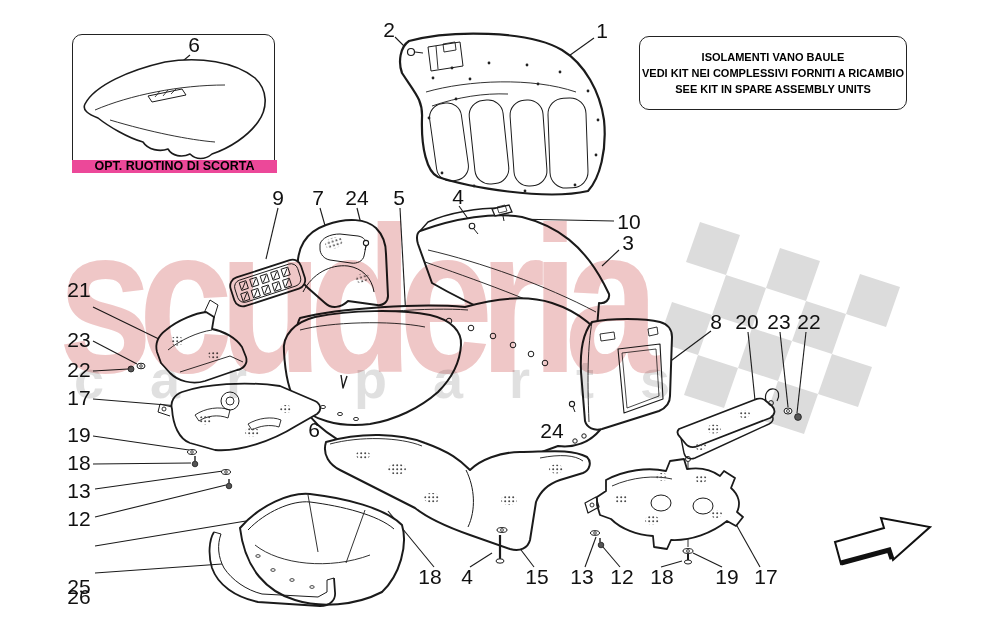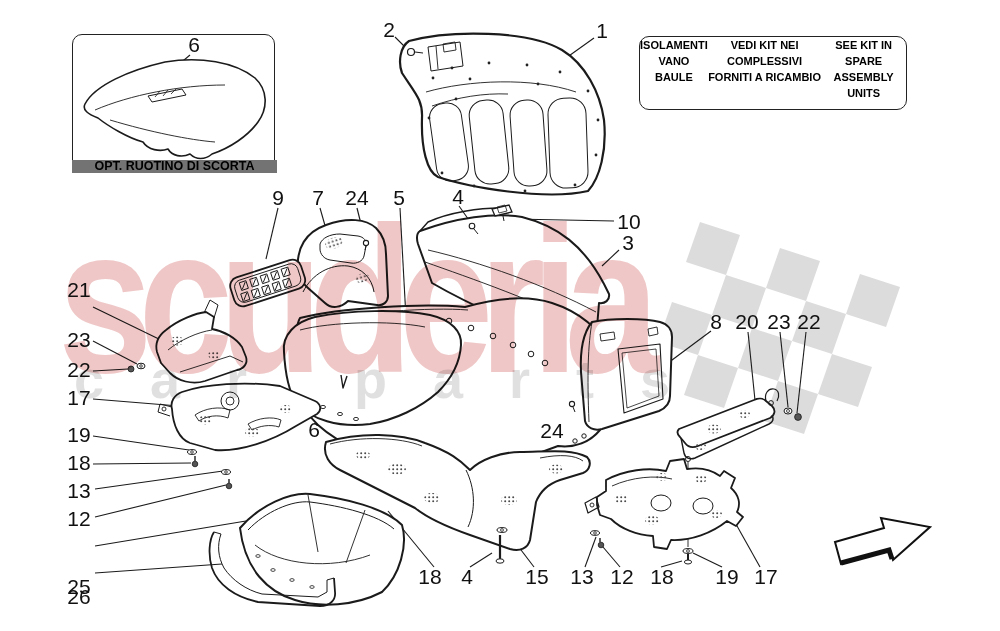--- a/index.html
+++ b/index.html
@@ -14,24 +14,24 @@
            letter-spacing:46px;line-height:1;white-space:nowrap;z-index:3;
            mix-blend-mode:multiply;pointer-events:none;}
   
   #flag-svg{position:absolute;left:0;top:0;z-index:1;}
   #art{position:absolute;left:0;top:0;z-index:2;}
   
   #inset-box{position:absolute;left:72px;top:34px;width:201px;height:134px;
              border:1.8px solid #222;border-radius:10px;z-index:2;}
   #inset-labels{position:absolute;left:72px;top:160px;width:205px;text-align:center;
                 font-weight:bold;font-size:12.5px;line-height:13px;color:#000;
-                background:#737373;z-index:4;}
+                background:#ec4899;z-index:4;}
   #note-box{position:absolute;left:639px;top:36px;width:266px;height:72px;
             border:1.8px solid #222;border-radius:10px;z-index:4;background:#fff;
-            display:flex;flex-direction:row;justify-content:center;
+            display:flex;flex-direction:column;justify-content:center;
             text-align:center;font-weight:bold;font-size:11px;line-height:16px;color:#000;}
   
   #callout-layer{position:absolute;left:0;top:0;width:100%;height:100%;z-index:4;}
   .callout{position:absolute;transform:translate(-50%,-50%);font-size:21px;color:#101010;}
 </style>
 </head>
 <body>
 
 <div id="stage">
 

